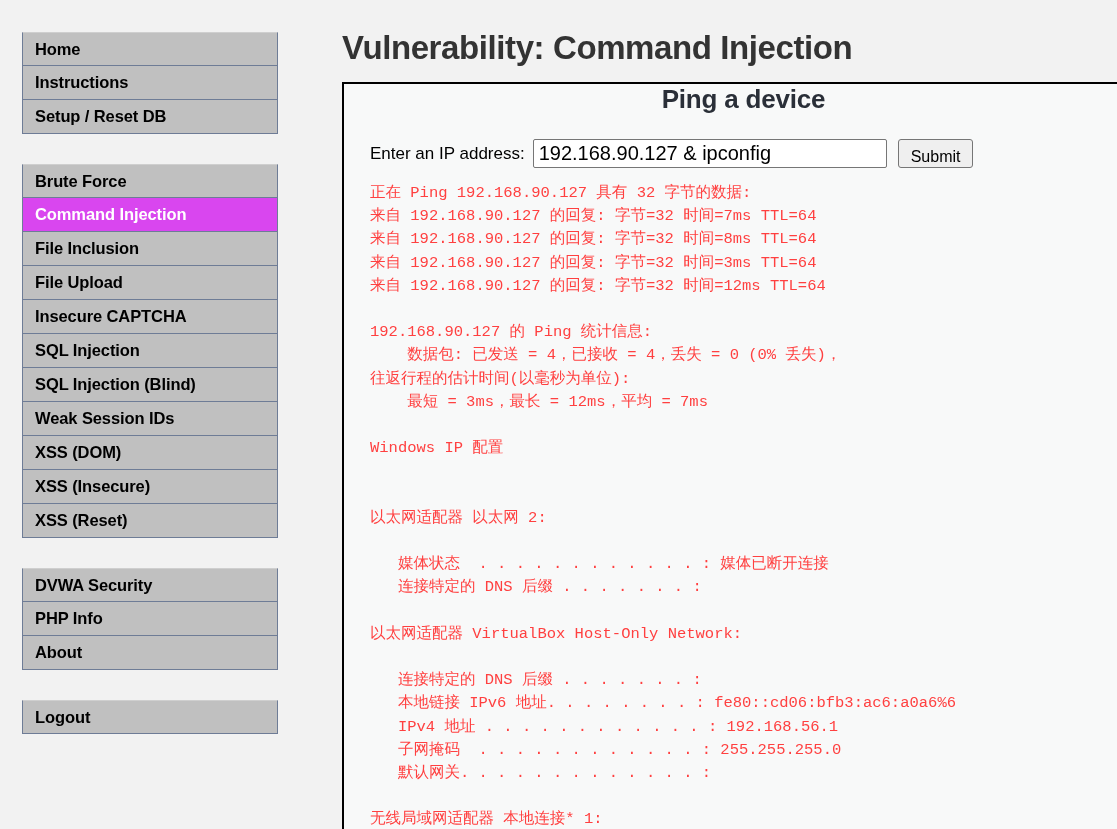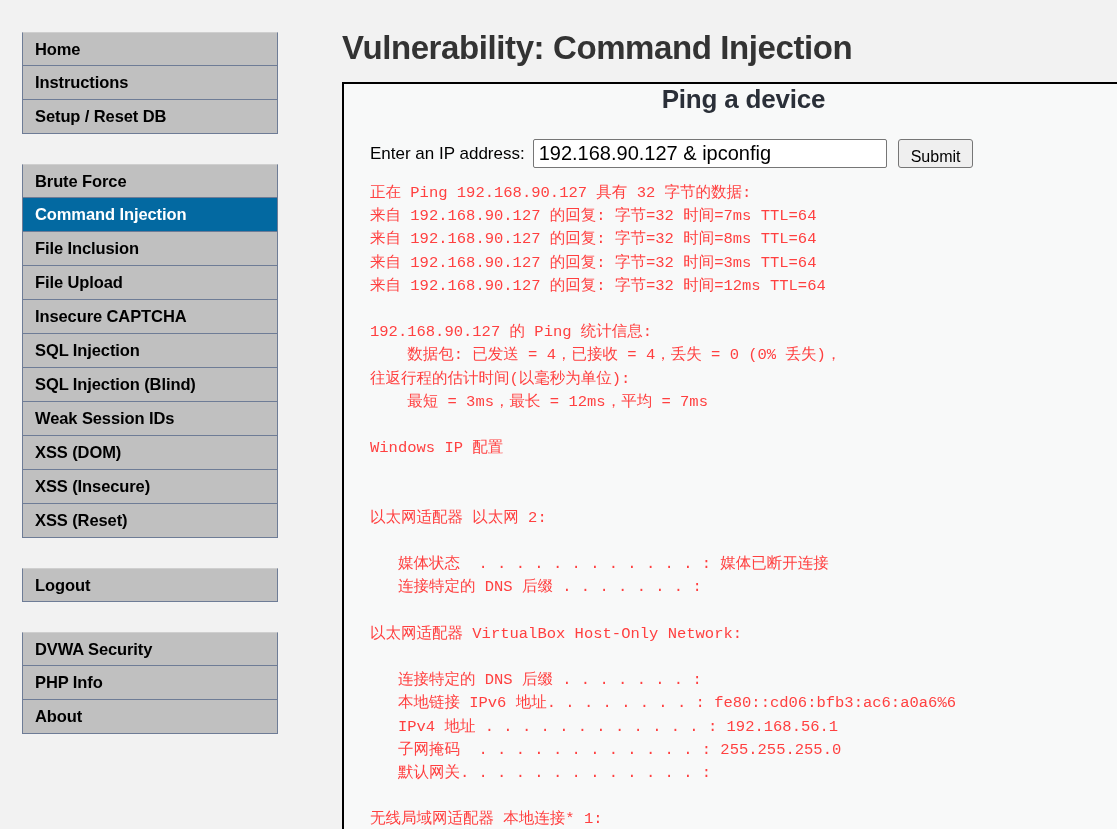--- a/index.html
+++ b/index.html
@@ -41,21 +41,21 @@
     font-weight: bold;
     padding-left: 12px;
     text-decoration: none;
     white-space: nowrap;
     overflow: hidden;
     cursor: pointer;
     letter-spacing: -0.1px;
   }
   .nav-item:first-child { border-top: 1px solid #cfcfcf; }
   .nav-item.active {
-    background: #0369a1;
+    background: #d946ef;
     color: #ffffff;
     border-color: #6e7c96;
   }
 
   
   #main {
     position: absolute;
     left: 342px;
     top: 12px;
     width: 775px;
@@ -160,26 +160,26 @@
         <a class="nav-item" href="#">File Upload</a>
         <a class="nav-item" href="#">Insecure CAPTCHA</a>
         <a class="nav-item" href="#">SQL Injection</a>
         <a class="nav-item" href="#">SQL Injection (Blind)</a>
         <a class="nav-item" href="#">Weak Session IDs</a>
         <a class="nav-item" href="#">XSS (DOM)</a>
         <a class="nav-item" href="#">XSS (Insecure)</a>
         <a class="nav-item" href="#">XSS (Reset)</a>
       </div>
       <div class="nav-group">
-        <a class="nav-item" href="#">Logout</a>
-      </div>
-      <div class="nav-group">
         <a class="nav-item" href="#">DVWA Security</a>
         <a class="nav-item" href="#">PHP Info</a>
         <a class="nav-item" href="#">About</a>
+      </div>
+      <div class="nav-group">
+        <a class="nav-item" href="#">Logout</a>
       </div>
     </nav>
 
   <div id="main">
     <h1 id="page-title">Vulnerability: Command Injection</h1>
 
     <div id="content-box">
       <h2 id="vuln-title">Ping a device</h2>
 
       <form id="ping-form">

